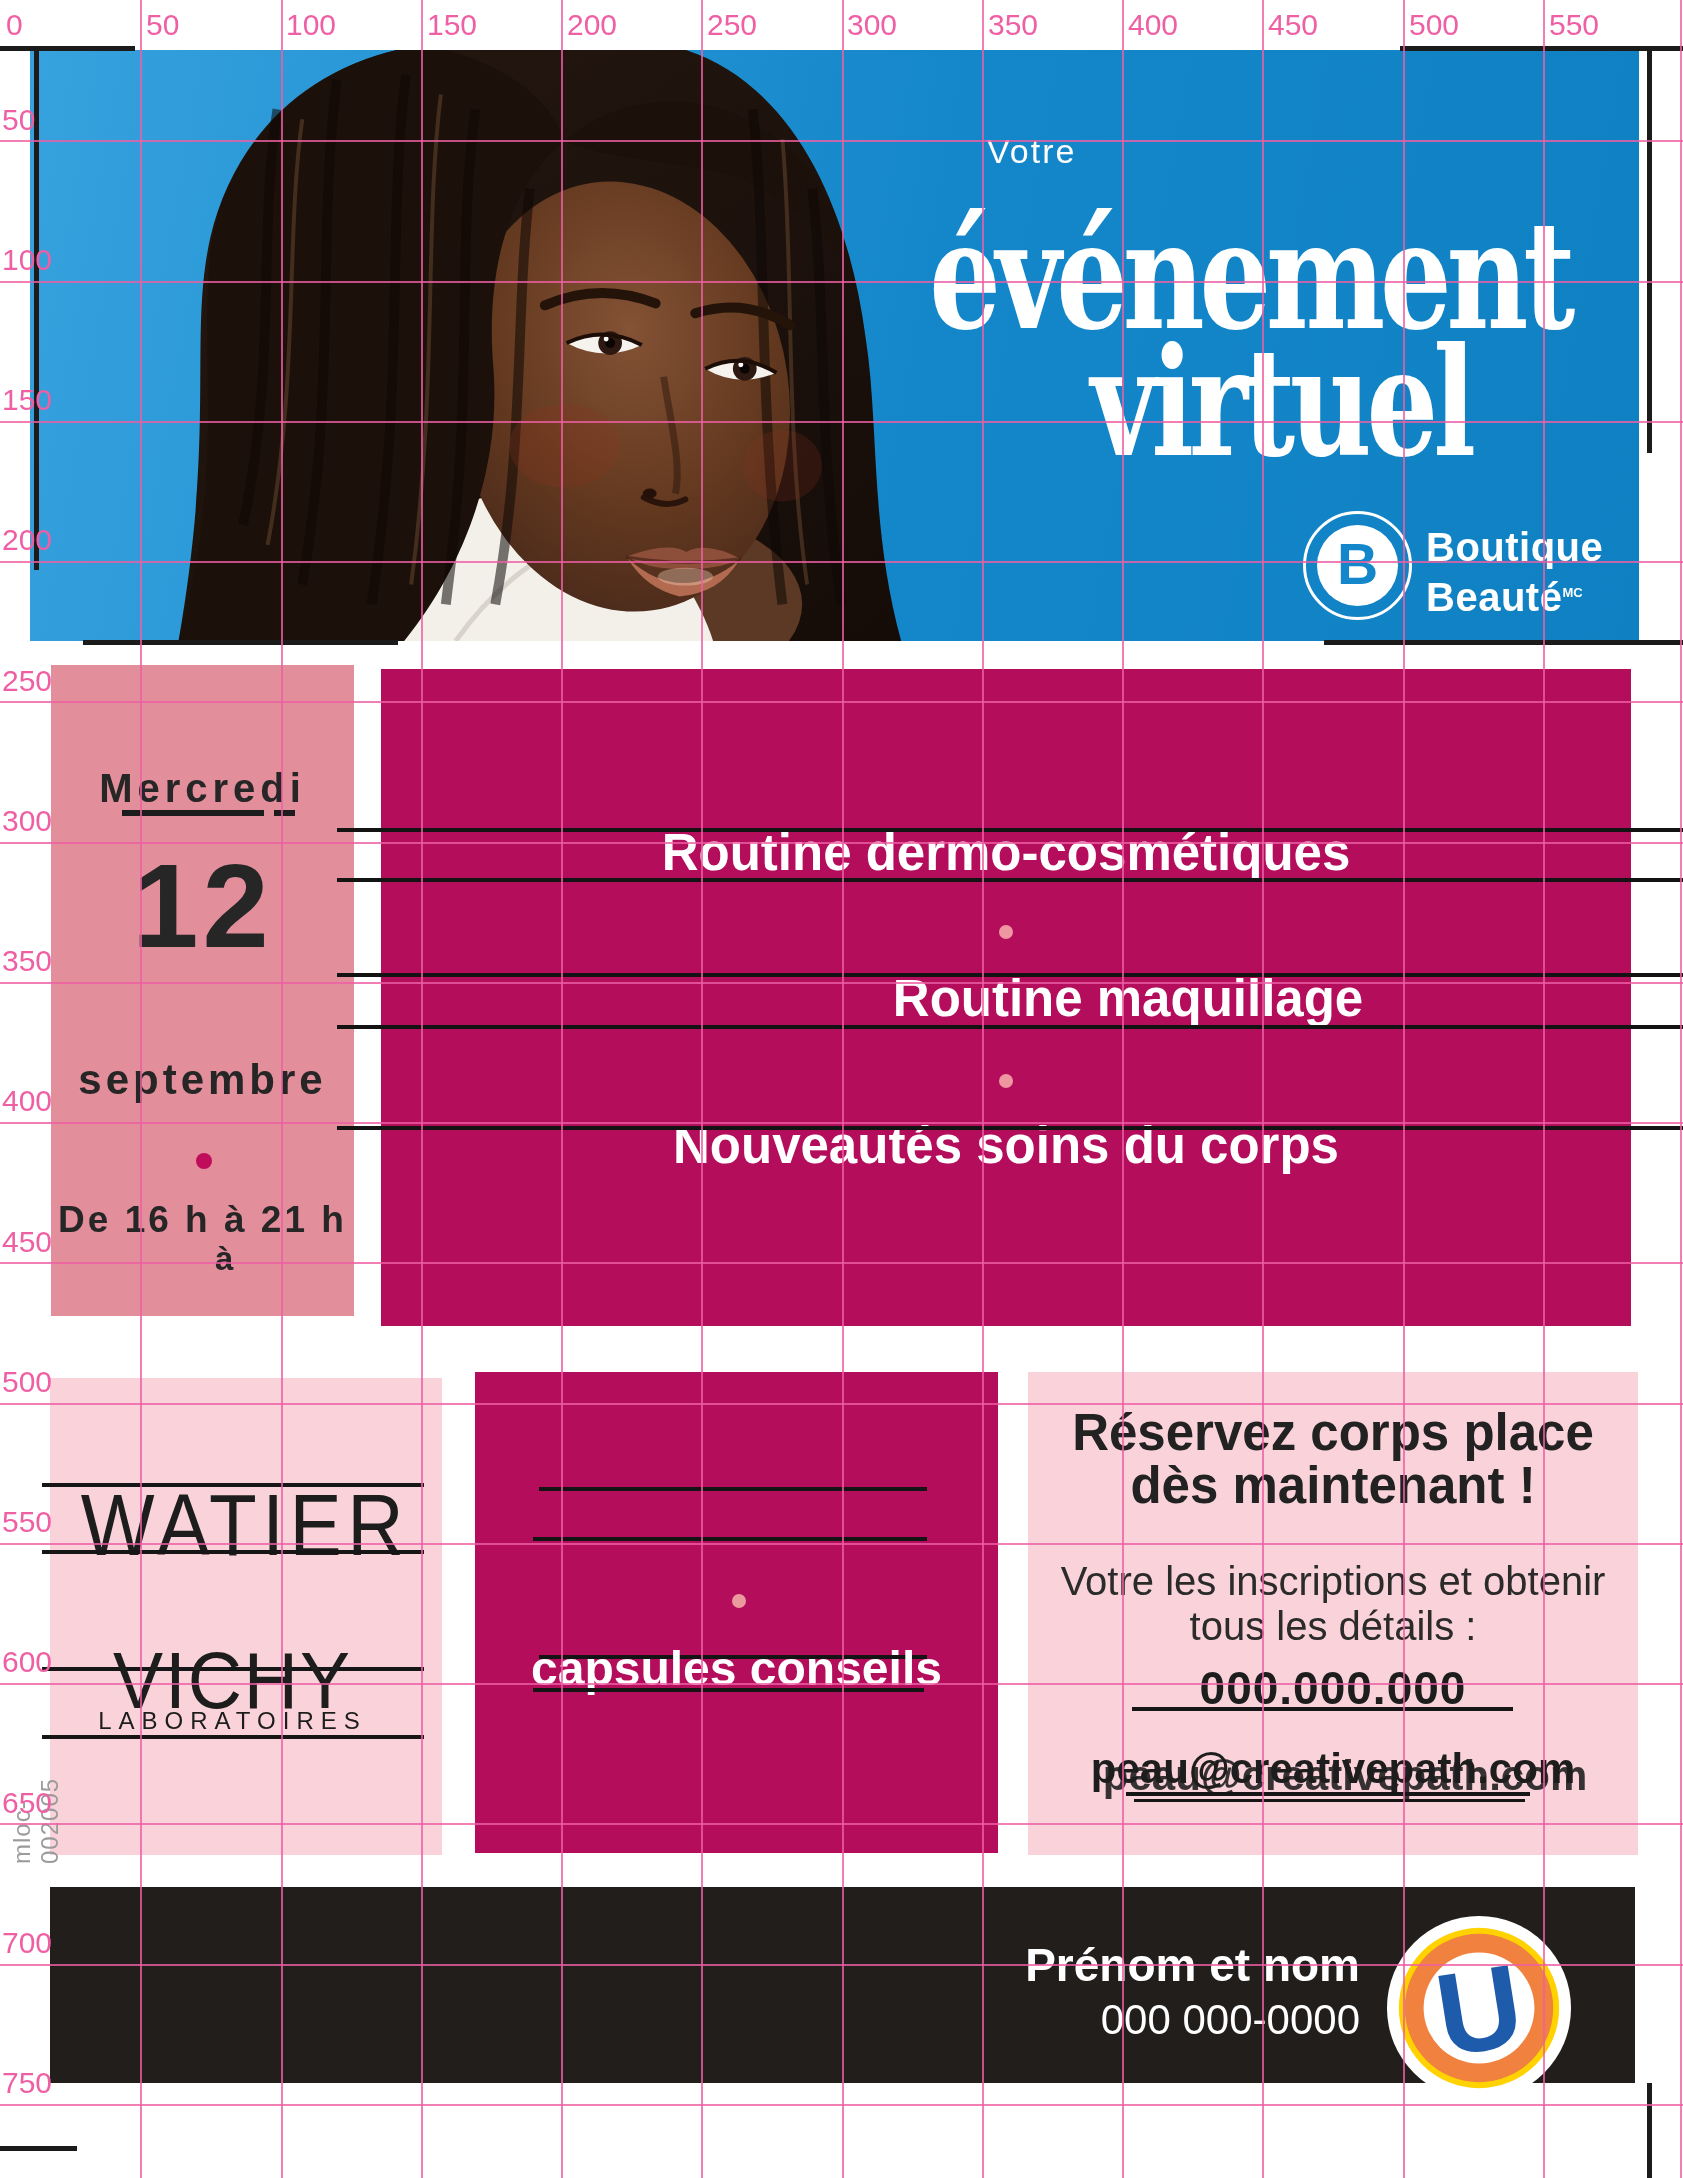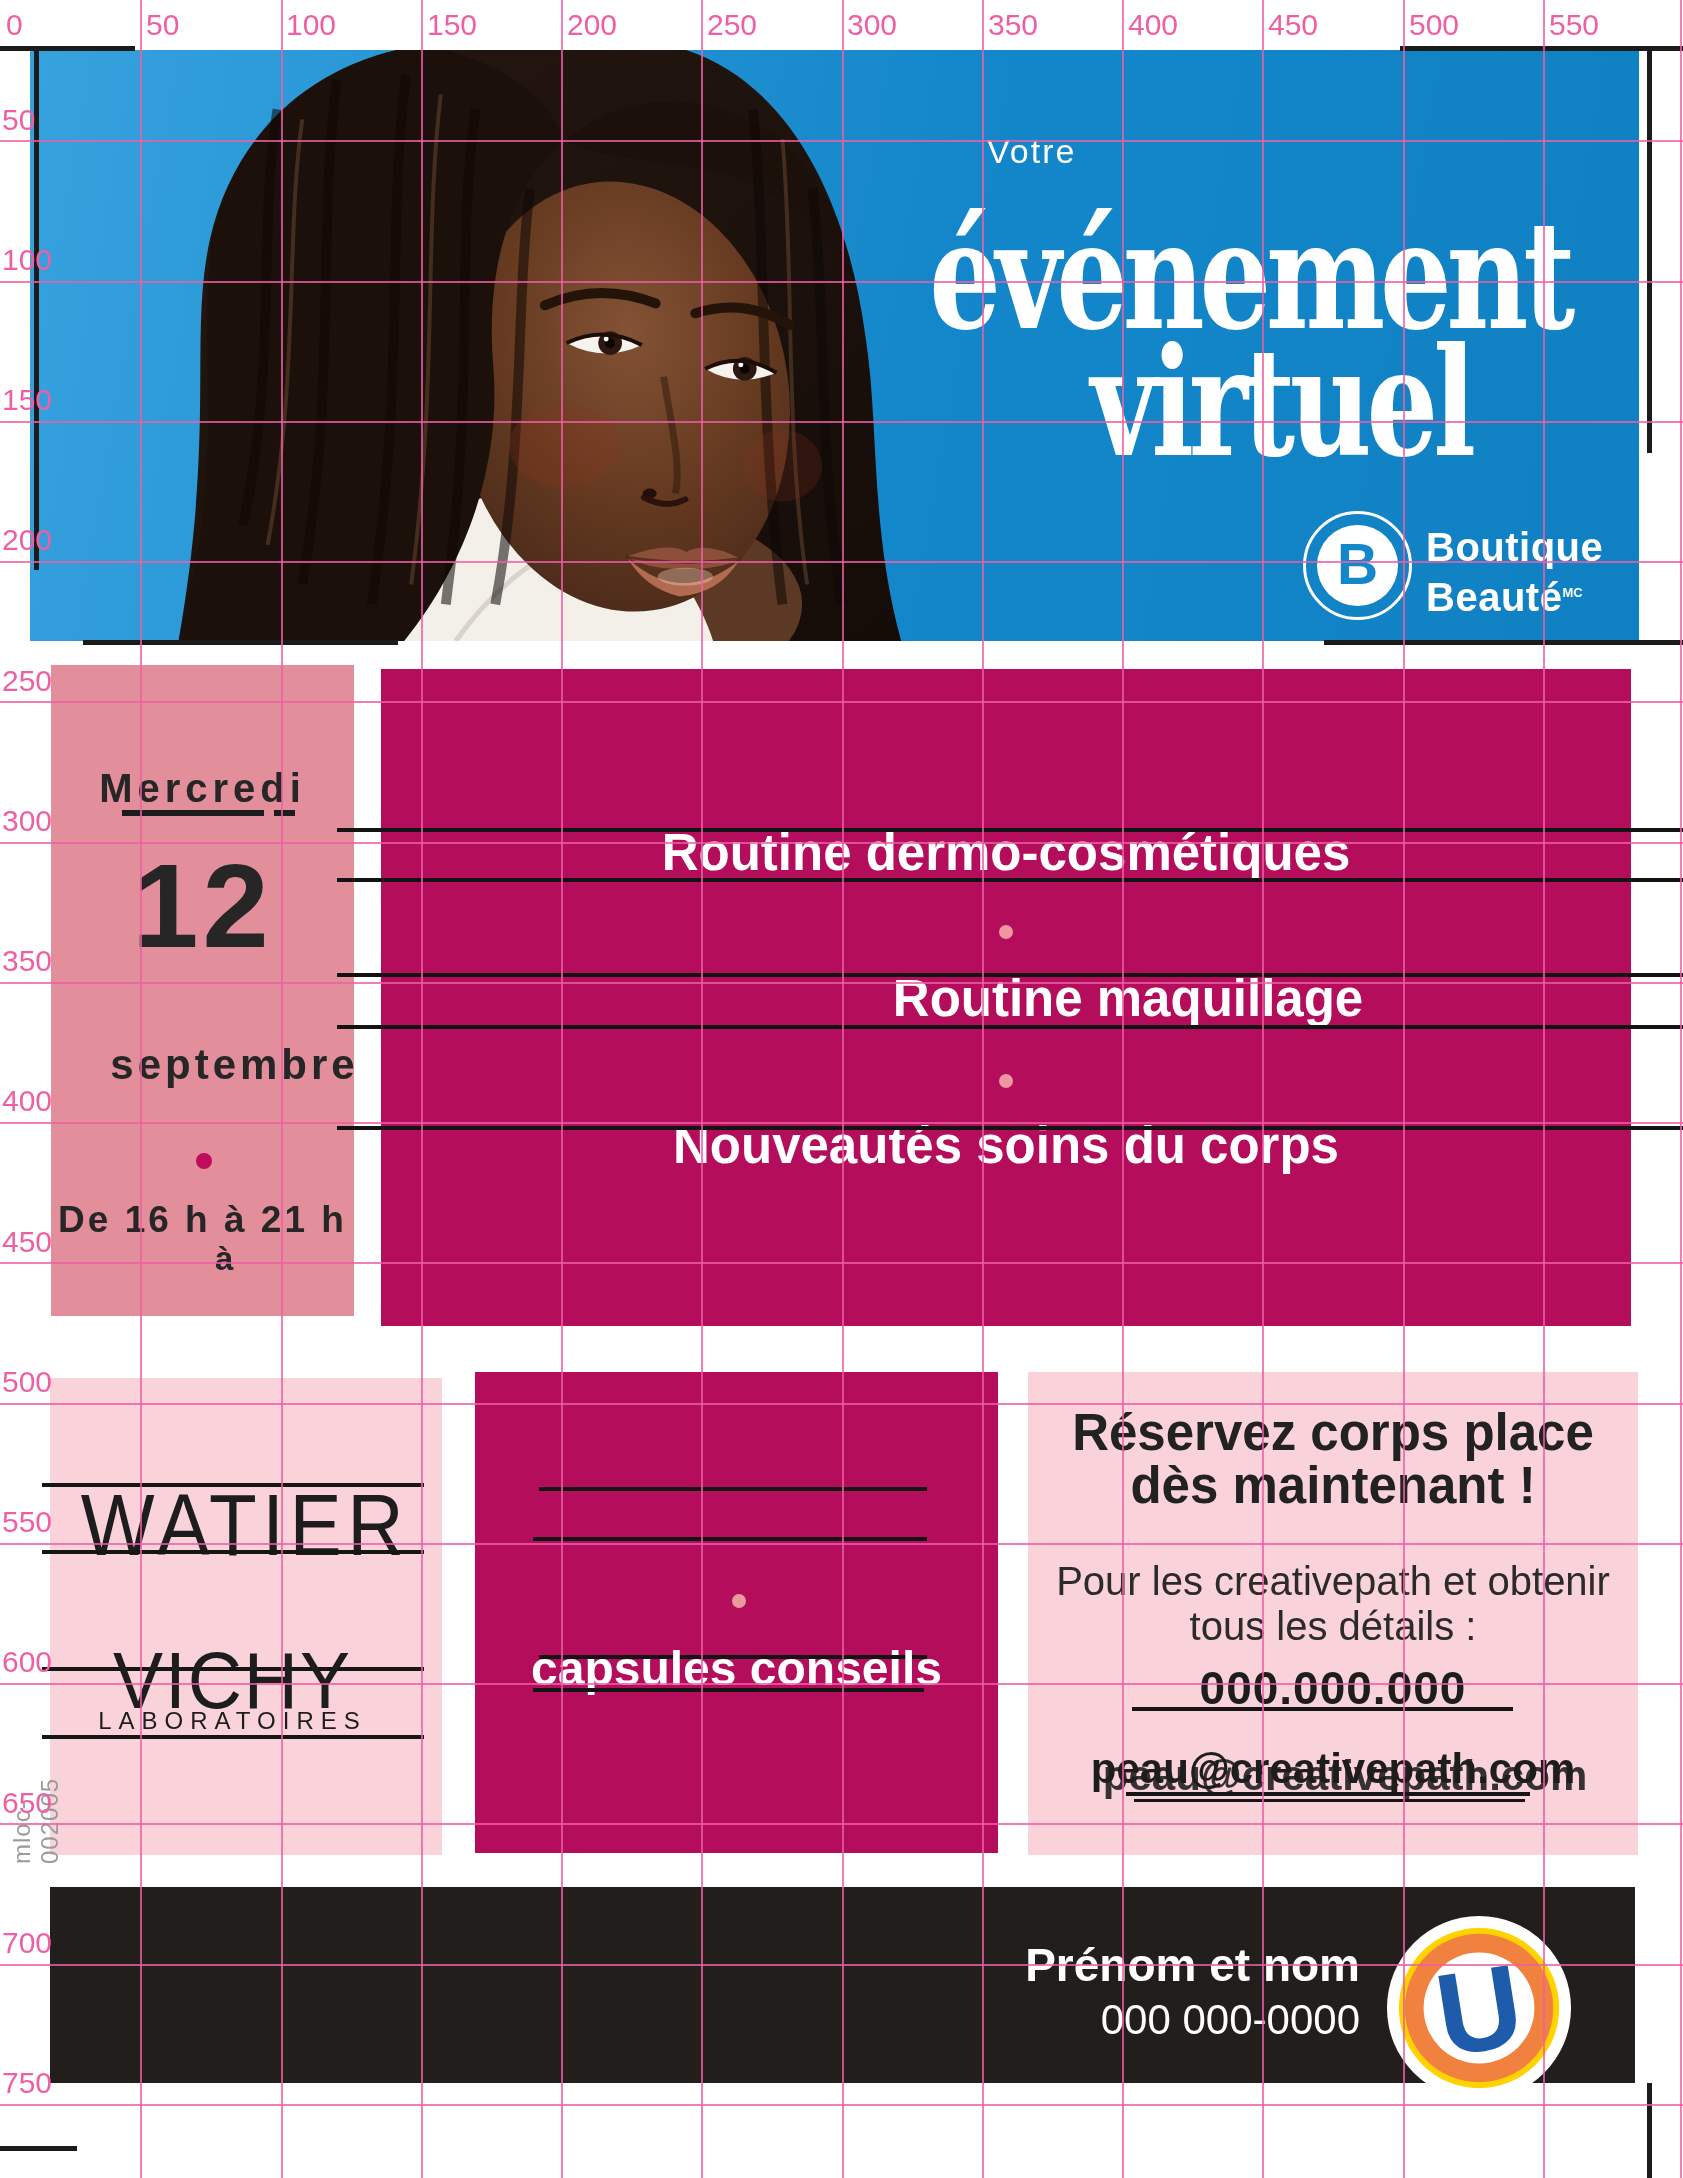--- a/index.html
+++ b/index.html
@@ -30,21 +30,21 @@
   #bb-initial{font-size:57px;font-weight:bold;color:var(--heroBlue);transform:translateY(-2px);}
   #bb-name{left:1426px;top:525px;font-size:40px;font-weight:bold;color:#fff;line-height:45px;
      letter-spacing:0.5px;}
   #bb-name sup{font-size:13px;letter-spacing:0;}
   
   #date-panel .c{position:absolute;width:100%;text-align:center;color:#262626;font-weight:bold;}
   #dp-day{top:101px;font-size:40px;letter-spacing:5px;}
   #dp-rule-a{position:absolute;left:71px;top:145px;width:142px;height:6px;background:#1c1c1c;}
   #dp-rule-b{position:absolute;left:223px;top:145px;width:21px;height:6px;background:#1c1c1c;}
   #dp-number{top:77px;font-size:119px;letter-spacing:4px;top:172px;}
-  #dp-month{top:376px;font-size:42px;letter-spacing:4px;padding-left:32px;}
+  #dp-month{top:391px;font-size:42px;letter-spacing:4px;}
   #dp-dot{position:absolute;left:145px;top:488px;width:16px;height:16px;border-radius:50%;
      background:var(--dotMagenta);}
   #dp-hours{top:534px;font-size:37px;letter-spacing:3px;}
   #dp-artifact{position:absolute;left:164px;top:575px;font-size:33px;font-weight:bold;color:#262626;}
   
   .topic{position:absolute;width:100%;text-align:center;color:#fff;font-weight:bold;
      font-size:51px;line-height:1;}
   .topic-dot{position:absolute;left:618px;width:14px;height:14px;border-radius:50%;
      background:var(--dotSalmon);}
   
@@ -227,21 +227,21 @@
   <div class="format-rule abs" style="left:539px;top:1655px;width:388px;"></div>
   <div class="t format-line" style="top:1645px;">capsules conseils</div>
   <div class="format-rule abs" style="left:533px;top:1688px;width:391px;"></div>
 
   <div class="abs" id="booking-panel"></div>
   <div class="t" id="bk-title" style="white-space:normal;">
     <span>Réservez corps place</span><br>
     <span>dès maintenant !</span>
   </div>
   <div class="t" id="bk-body" style="white-space:normal;">
-    <span>Pour les creativepath et obtenir</span><br>
+    <span>Votre les inscriptions et obtenir</span><br>
     <span>tous les détails :</span>
   </div>
   <div class="t" id="bk-phone">000.000.000</div>
   <div id="bk-phone-rule"></div>
   <div class="t" id="bk-email-ghost">peau@creativepath.com</div>
   <div class="t" id="bk-email">peau@creativepath.com</div>
   <div id="bk-email-rule1"></div>
   <div id="bk-email-rule2"></div>
 
   <div class="abs" id="footer-bar"></div>

